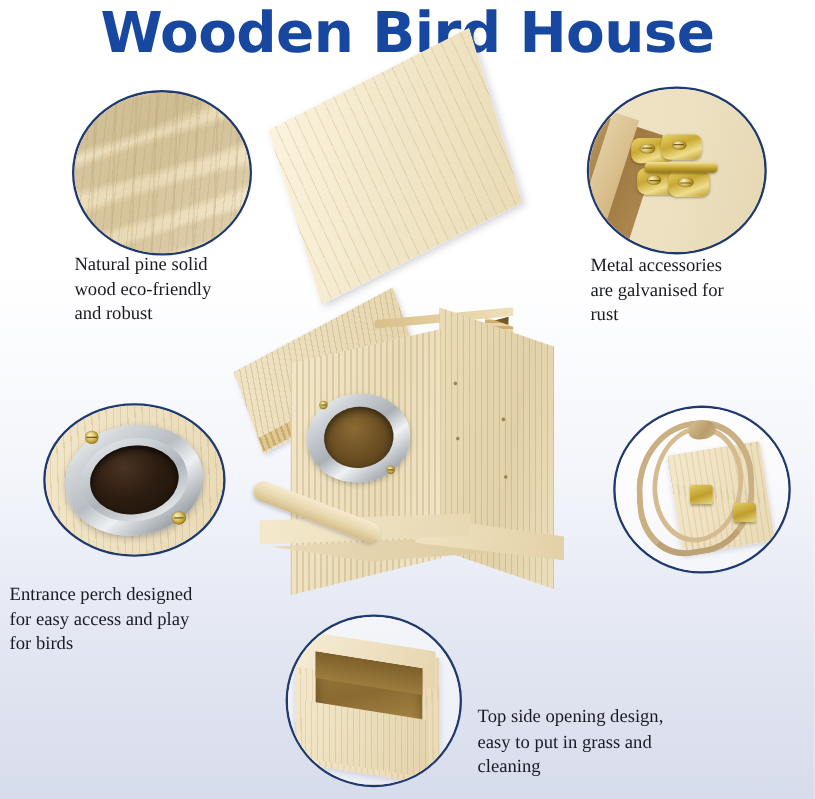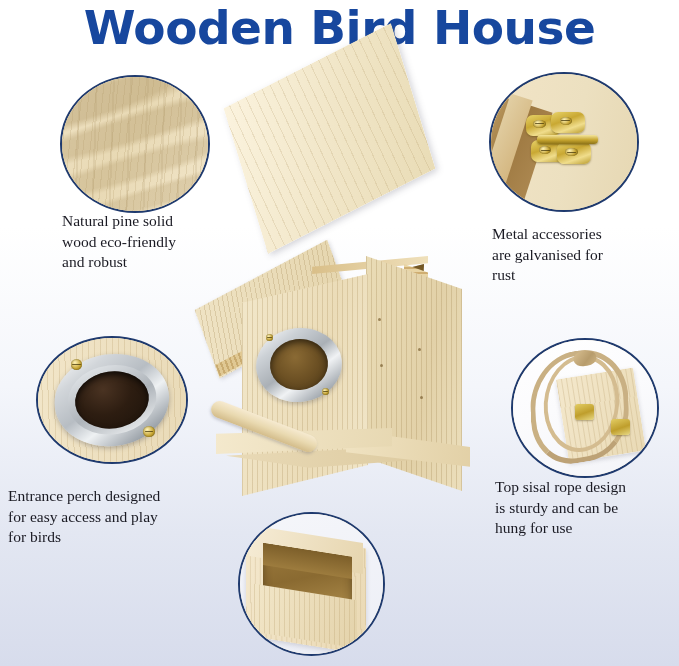--- a/index.html
+++ b/index.html
@@ -315,21 +315,21 @@
         <div class="hinge-leaf" style="left:6%;top:52%;width:42%;height:44%;"></div>
         <div class="hinge-leaf" style="left:38%;top:56%;width:42%;height:44%;"></div>
         <div class="hinge-pin"></div>
         <div class="screw" style="left:9%;top:10%;width:15%;height:17%;"></div>
         <div class="screw" style="left:41%;top:4%;width:15%;height:17%;"></div>
         <div class="screw" style="left:16%;top:64%;width:15%;height:17%;"></div>
         <div class="screw" style="left:48%;top:68%;width:15%;height:17%;"></div>
       </div>
     </div>
   </div>
-  <div class="calloutText" style="left:492px;top:224px;width:180px;">Metal accessories
+  <div class="calloutText" style="left:492px;top:212px;width:180px;">Metal accessories
 are galvanised for
 rust</div>
 
   <div class="circle" style="left:36px;top:336px;width:152px;height:128px;">
     <div class="inner">
       <div class="eh-wood"></div>
       <div class="eh-ring-outer"></div>
       <div class="eh-ring-inner"></div>
       <div class="eh-hole"></div>
       <div class="screw" style="left:22%;top:17%;width:8%;height:9%;"></div>
@@ -344,34 +344,34 @@
     <div class="inner">
       <div class="rope-bg"></div>
       <div class="rope-board"></div>
       <div class="rope-loop"></div>
       <div class="rope-loop2"></div>
       <div class="rope-knot"></div>
       <div class="mini-hinge" style="left:43%;top:47%;"></div>
       <div class="mini-hinge" style="left:68%;top:58%;"></div>
     </div>
   </div>
-  <div class="calloutText" style="left:495px;top:477px;width:185px;">Top sisal rope design
-is sturdy and can be
-hung for use</div>
 
   <div class="circle" style="left:238px;top:512px;width:147px;height:144px;">
     <div class="inner">
       <div class="box-bg"></div>
       <div class="box-outer"></div>
       <div class="box-rim"></div>
       <div class="box-cavity"></div>
       <div class="box-cavity-back"></div>
       <div class="box-front"></div>
     </div>
   </div>
+  <div class="calloutText" style="left:398px;top:588px;width:230px;">Top side opening design,
+easy to put in grass and
+cleaning</div>
 
   <div id="product">
     <div class="bh-roof-fixed"></div>
     <div class="bh-roof-fixed-edge"></div>
 
     <div class="bh-cavity-rim"></div>
     <div class="bh-cavity"></div>
     <div class="bh-cavity-rim2"></div>
 
     <div class="bh-side"></div>

